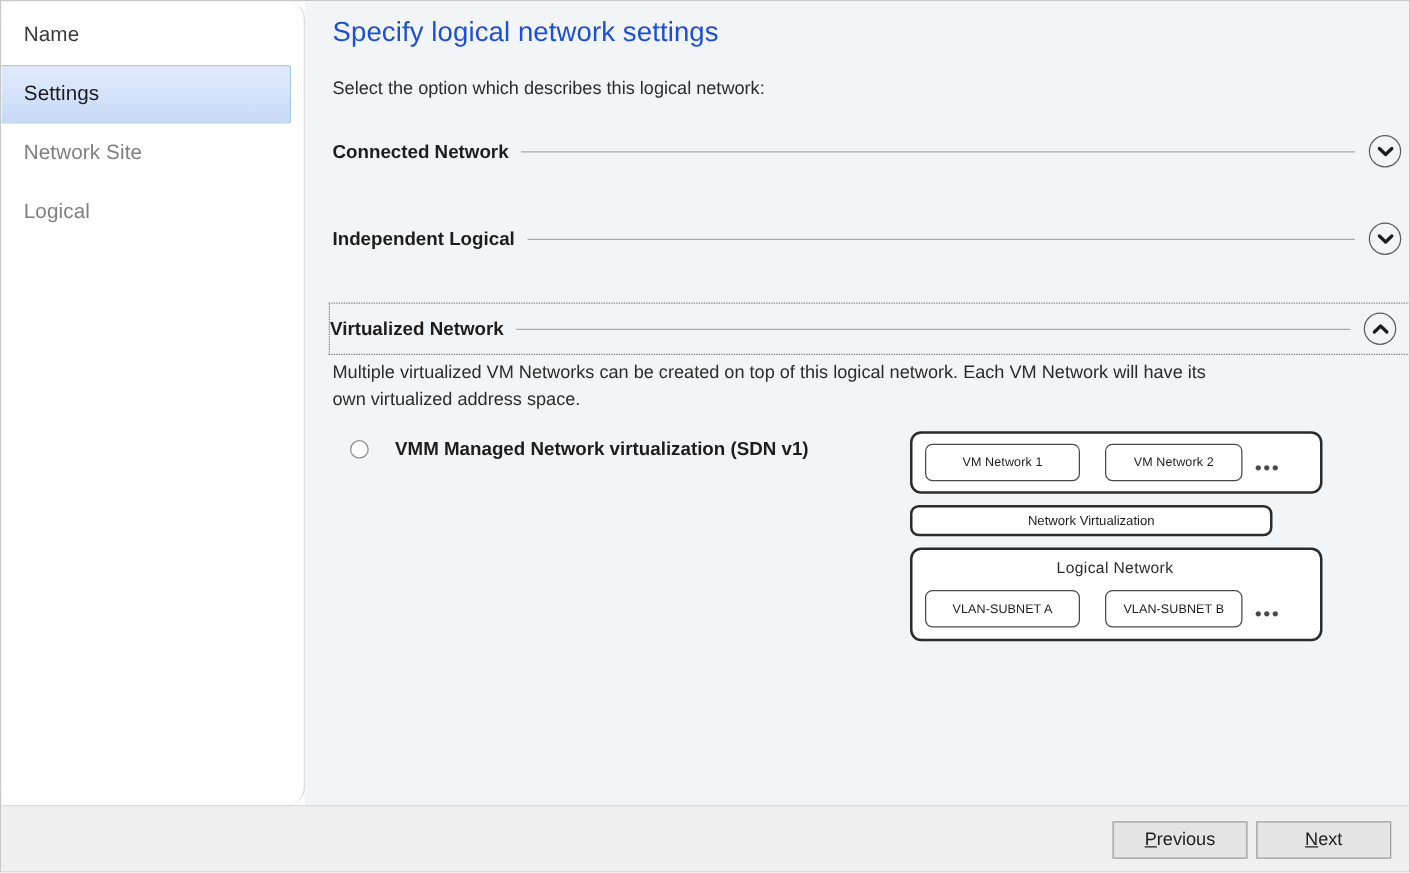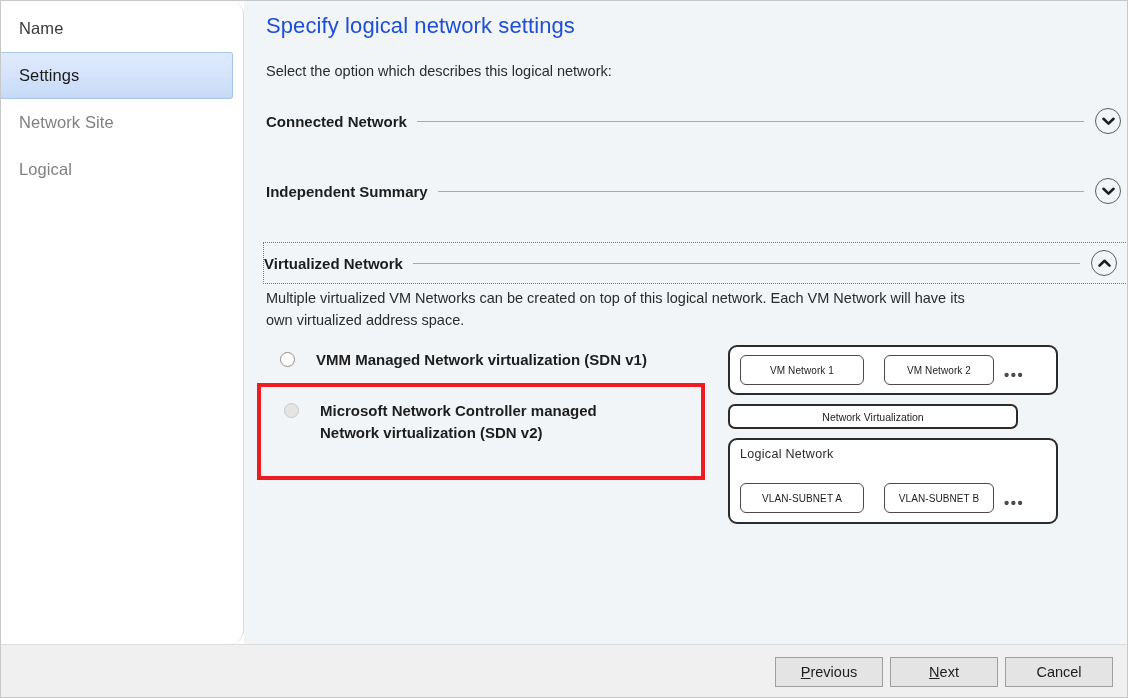--- a/index.html
+++ b/index.html
@@ -213,25 +213,25 @@
   }
   .dgm-logical {
     border: 2px solid #2b2b2b;
     border-radius: 9px;
     background: #ffffff;
     width: 330px;
     margin-top: 9px;
     padding: 7px 12px 9px 10px;
   }
   .dgm-logical .ln-title {
-    text-align: left;
+    text-align: center;
     font-size: 12.5px;
     color: #2b2b2b;
     letter-spacing: .3px;
-    margin-bottom: 22px;
+    margin-bottom: 11px;
   }
   .dgm-logical .ln-row { display: flex; align-items: center; }
 
   
   .footer {
     position: absolute;
     left: 0; top: 643px;
     width: 1128px;
     height: 55px;
     background: #f0f0f0;
@@ -291,21 +291,21 @@
             <span class="chev">
               <svg width="13" height="9" viewBox="0 0 13 9">
                 <path d="M1.5 1.8 L6.5 6.6 L11.5 1.8" fill="none" stroke="#1d1d1d" stroke-width="2.6" stroke-linecap="round" stroke-linejoin="round"></path>
               </svg>
             </span>
           </div>
         </div>
 
         <div class="section spaced">
           <div class="section-head">
-            <span class="title">Independent Summary</span>
+            <span class="title">Independent Logical</span>
             <span class="rule"></span>
             <span class="chev">
               <svg width="13" height="9" viewBox="0 0 13 9">
                 <path d="M1.5 1.8 L6.5 6.6 L11.5 1.8" fill="none" stroke="#1d1d1d" stroke-width="2.6" stroke-linecap="round" stroke-linejoin="round"></path>
               </svg>
             </span>
           </div>
         </div>
 
         <div class="section focused">
@@ -324,26 +324,20 @@
 
         <div class="options-wrap">
 
           <div class="options-col">
 
             <div class="opt-row">
               <span class="radio"></span>
               <span class="opt-label">VMM Managed Network virtualization (SDN v1)</span>
             </div>
 
-            <div class="highlight-box">
-              <div class="opt-row">
-                <span class="radio disabled"></span>
-                <span class="opt-label">Microsoft Network Controller managed Network virtualization (SDN v2)</span>
-              </div>
-            </div>
 
           </div>
 
           <div class="diagram-col">
 
             <div class="dgm-outer">
               <div class="dgm-chip chip-a">VM Network 1</div>
               <div class="dgm-chip chip-b">VM Network 2</div>
               <div class="dots">•••</div>
             </div>
@@ -365,18 +359,15 @@
     </div>
   </div>
 
   <div class="footer">
     <div class="btn">
         <span><u>P</u><span>revious</span></span>
       </div>
     <div class="btn">
         <span><u>N</u><span>ext</span></span>
       </div>
-    <div class="btn">
-        <span>Cancel</span>
-      </div>
   </div>
 
 </div>
 
 </body></html>

